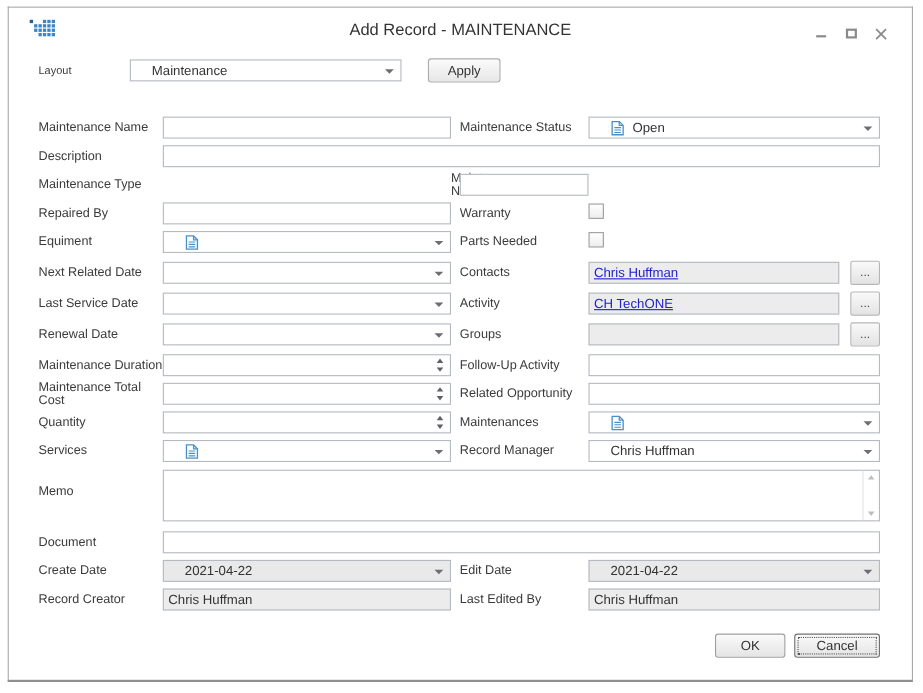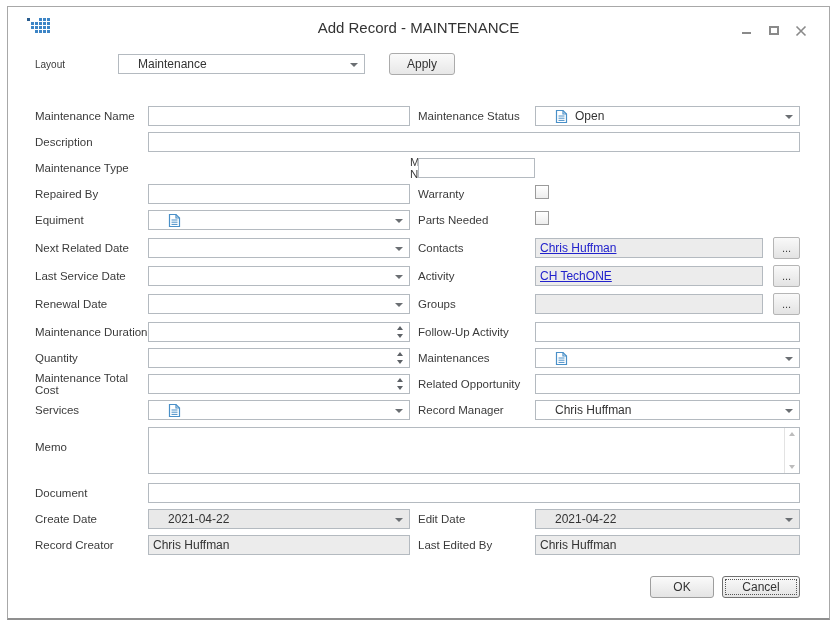--- a/index.html
+++ b/index.html
@@ -282,20 +282,35 @@
               <span class="tri-dn"></span>
             </span>
         </div>
       </div>
       <span></span>
       <span class="lbl">Follow-Up Activity</span>
       <div class="cell"><input class="input" value="" style=""></div>
     </div>
 
     <div class="row">
+      <span class="lbl">Maintenance Total Cost</span>
+      <div class="cell">
+        <div class="spinfield">
+          <span class="spin">
+              <span class="tri-up"></span>
+              <span class="tri-dn"></span>
+            </span>
+        </div>
+      </div>
+      <span></span>
+      <span class="lbl">Related Opportunity</span>
+      <div class="cell"><input class="input" value="" style=""></div>
+    </div>
+
+    <div class="row">
       <span class="lbl">Quantity</span>
       <div class="cell">
         <div class="spinfield">
           <span class="spin">
               <span class="tri-up"></span>
               <span class="tri-dn"></span>
             </span>
         </div>
       </div>
       <span></span>
@@ -306,35 +321,20 @@
             <svg width="13" height="15" viewBox="0 0 13 15">
                 <path d="M1.5 1.5 h6.5 l3.5 3.5 v8.5 h-10 z" fill="#fff" stroke="#4a90c8" stroke-width="1.2"></path>
                 <path d="M8 1.5 v3.5 h3.5" fill="none" stroke="#4a90c8" stroke-width="1.2"></path>
                 <path d="M3.5 7 h6 M3.5 9.2 h6 M3.5 11.4 h6" stroke="#4a90c8" stroke-width="1"></path>
               </svg>
           </span>
           <span class="txt"></span>
           <span class="arr"></span>
         </div>
       </div>
-    </div>
-
-    <div class="row">
-      <span class="lbl">Maintenance Total Cost</span>
-      <div class="cell">
-        <div class="spinfield">
-          <span class="spin">
-              <span class="tri-up"></span>
-              <span class="tri-dn"></span>
-            </span>
-        </div>
-      </div>
-      <span></span>
-      <span class="lbl">Related Opportunity</span>
-      <div class="cell"><input class="input" value="" style=""></div>
     </div>
 
     <div class="row">
       <span class="lbl">Services</span>
       <div class="cell">
         <div class="combo">
           <span class="doc-ic">
             <svg width="13" height="15" viewBox="0 0 13 15">
                 <path d="M1.5 1.5 h6.5 l3.5 3.5 v8.5 h-10 z" fill="#fff" stroke="#4a90c8" stroke-width="1.2"></path>
                 <path d="M8 1.5 v3.5 h3.5" fill="none" stroke="#4a90c8" stroke-width="1.2"></path>

